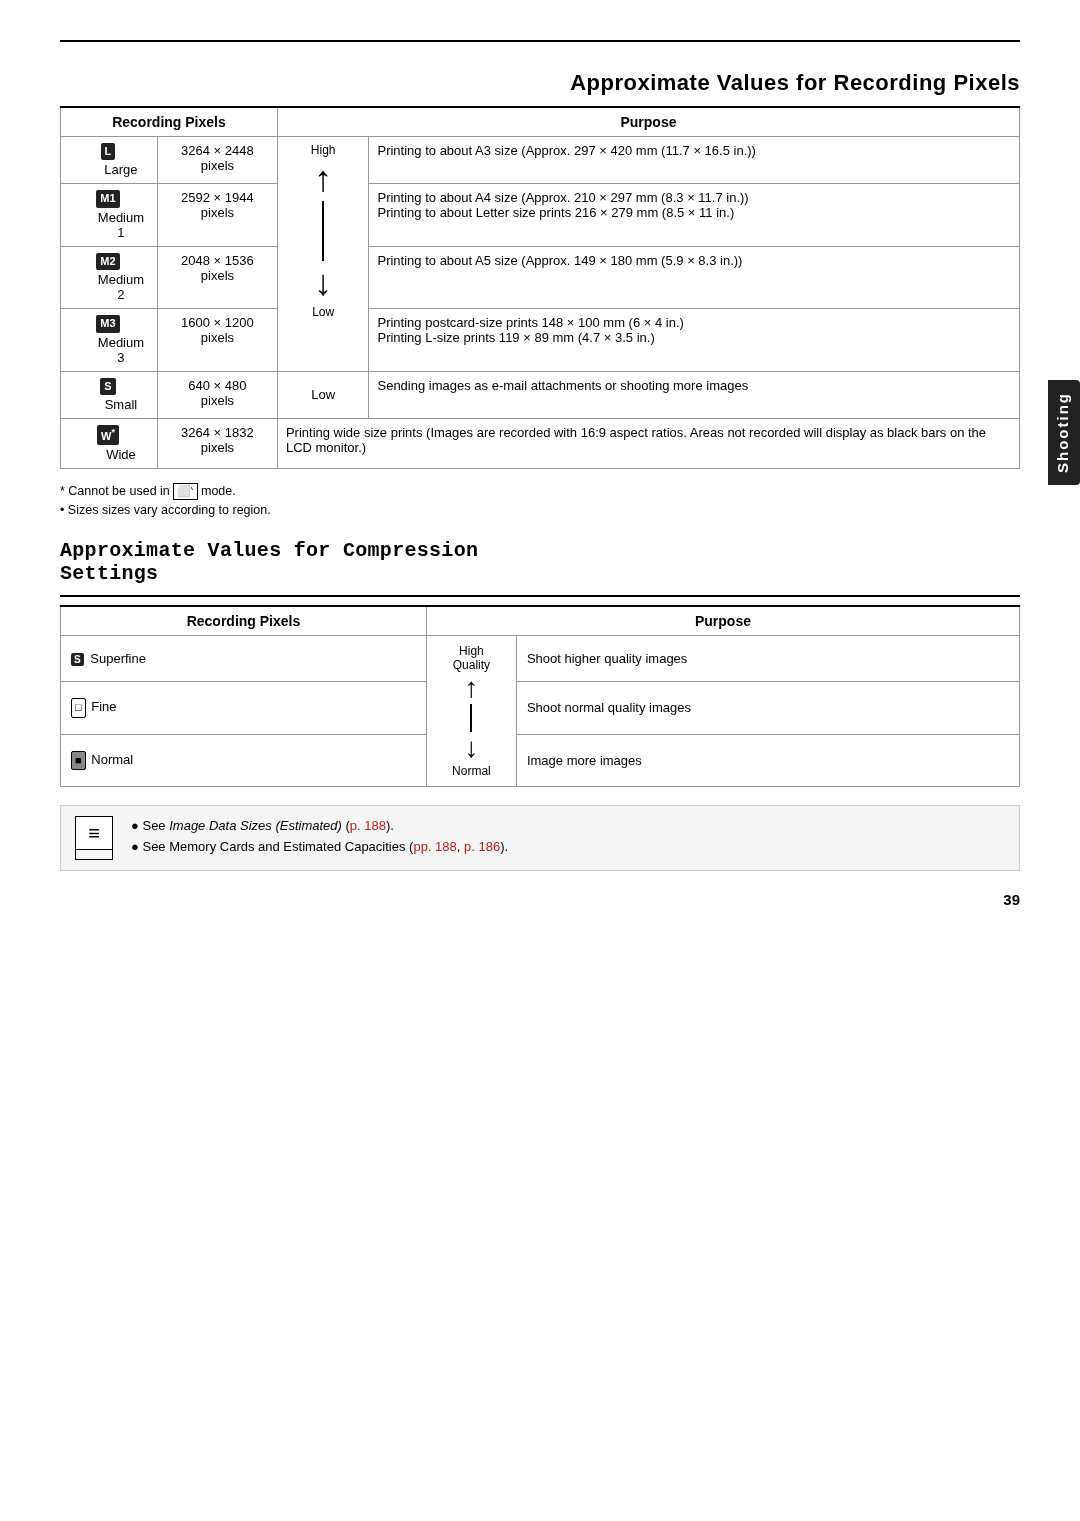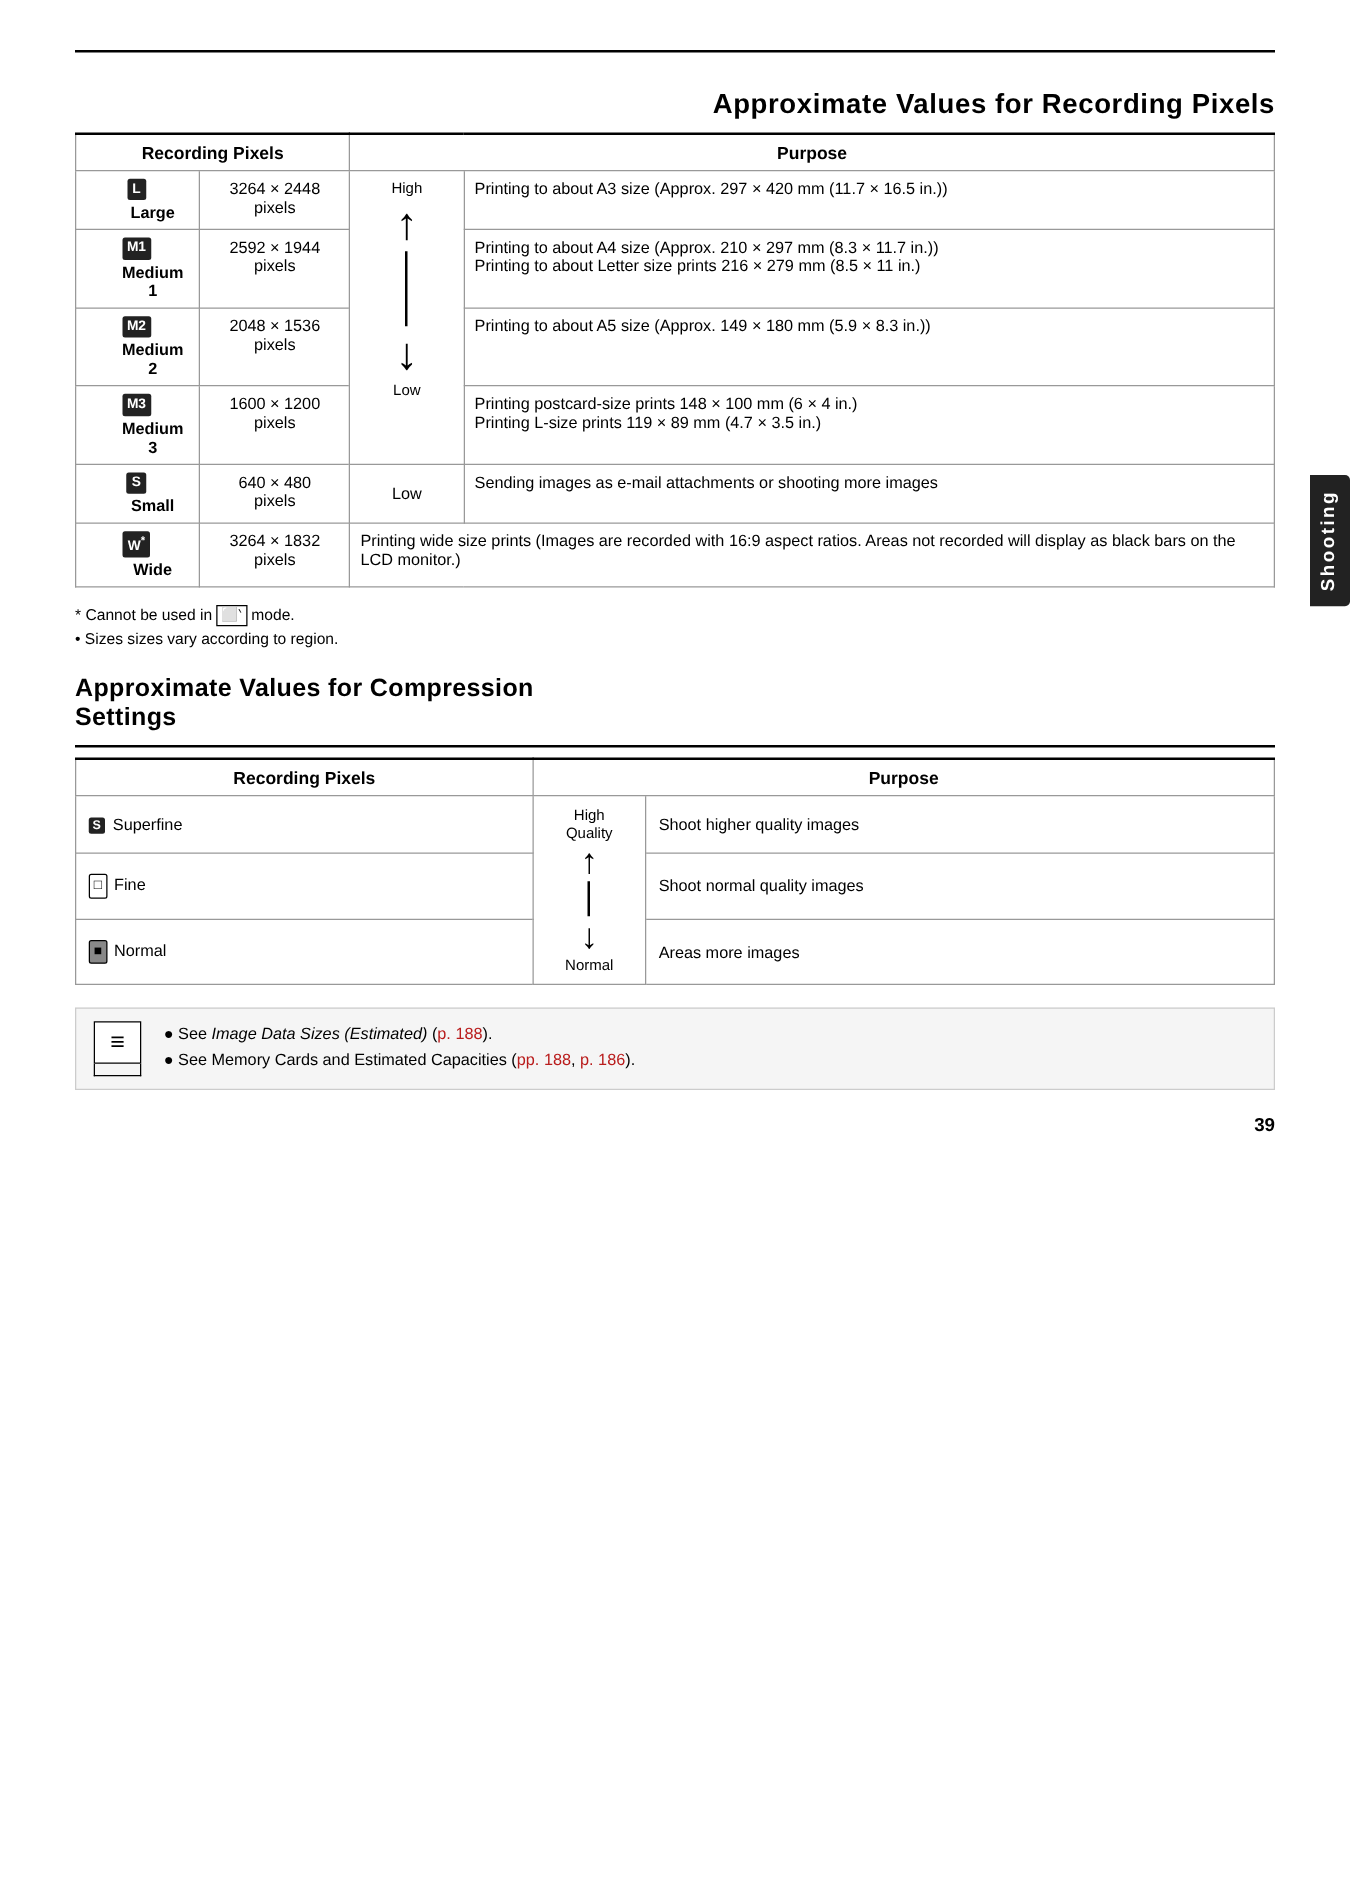--- a/index.html
+++ b/index.html
@@ -18,21 +18,21 @@
       font-family: Arial Black, Arial, sans-serif;
       font-size: 22px;
       font-weight: 900;
       text-align: right;
       margin-bottom: 10px;
       letter-spacing: 0.5px;
       margin-top: 28px;
     }
 
     h2.section-title {
-      font-family: Liberation Sans, sans-serif;
+      font-family: Liberation Mono, monospace;
       font-size: 20px;
       font-weight: 900;
       margin-bottom: 10px;
       letter-spacing: 0.3px;
     }
 
     .main-table {
       width: 100%;
       border-collapse: collapse;
       margin-bottom: 14px;
@@ -93,21 +93,21 @@
       vertical-align: middle;
       min-width: 55px;
       font-size: 28px;
       padding: 0 4px;
     }
     .purpose-cell {
       min-width: 340px;
     }
 
     .bold-label {
-      font-weight: bold;
+      font-weight: normal;
       display: block;
       margin-top: 2px;
       margin-left: 24px;
     }
 
     .footnotes {
       font-size: 12.5px;
       margin-bottom: 22px;
     }
     .footnotes p {
@@ -341,21 +341,21 @@
         <span class="icon-box-outline" style="font-size:11px; padding:1px 3px;">□</span>
         Fine
       </td>
       <td>Shoot normal quality images</td>
     </tr>
     <tr>
       <td>
         <span class="icon-box-outline" style="font-size:11px; padding:1px 3px; background:#888; border-color:#000;">■</span>
         Normal
       </td>
-      <td>Areas more images</td>
+      <td>Image more images</td>
     </tr>
   </tbody>
 </table>
 
 <div class="info-box" style="margin-bottom: 20px;">
   <div style="display:flex; flex-direction:column; align-items:center; margin-right:6px;">
     <div style="width:38px; height:34px; border:1.5px solid #000; background:#fff; display:flex; align-items:center; justify-content:center; font-size:18px; font-weight:bold; position:relative;">
       <span style="font-size:20px;">≡</span>
     </div>
     <div style="width:38px; height:10px; border-left:1.5px solid #000; border-right:1.5px solid #000; border-bottom:1.5px solid #000;"></div>

